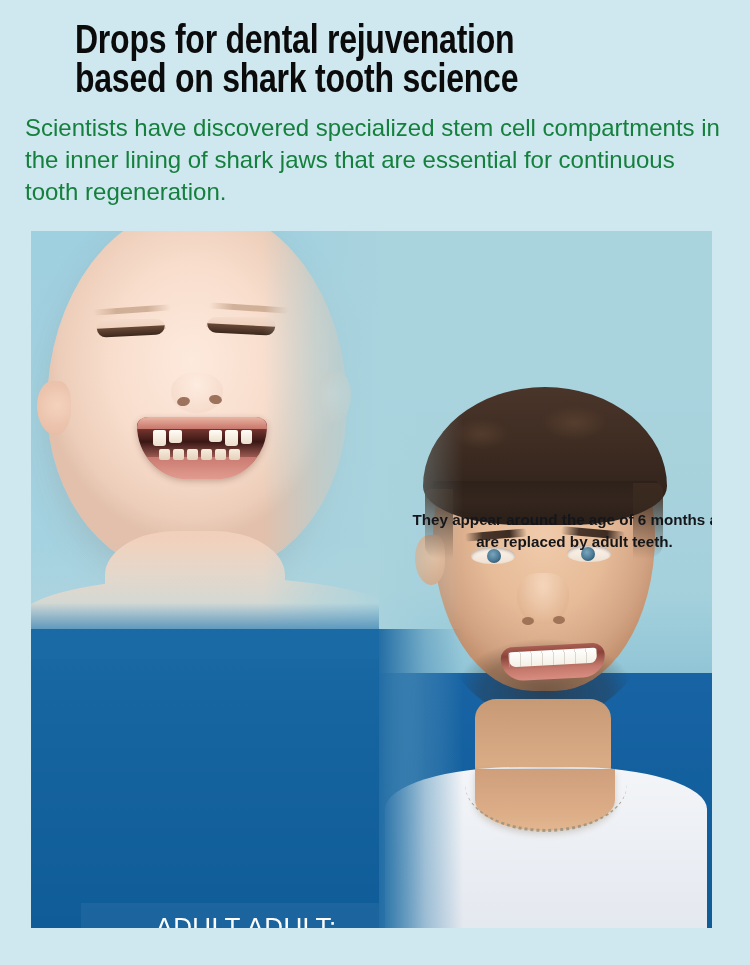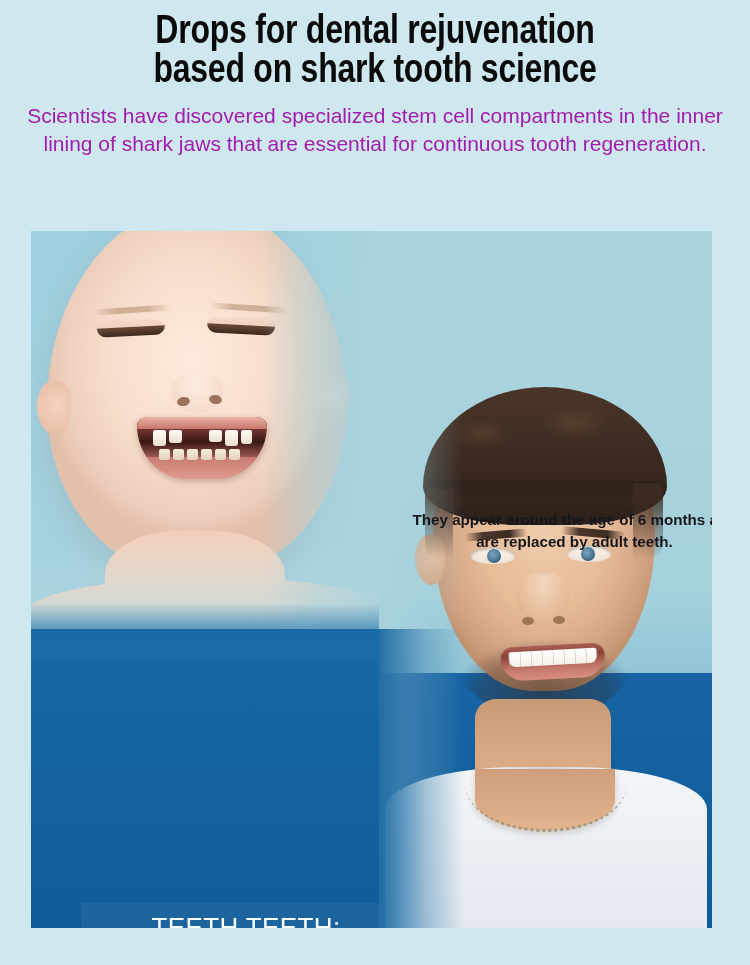--- a/index.html
+++ b/index.html
@@ -7,43 +7,42 @@
     width:750px;height:965px;
     background:#cfe7ef;
     font-family:"Liberation Sans",sans-serif;
     overflow:hidden;
     position:relative;
   }
 
   
   .header{
     width:750px;
-    padding-top:10px;
-    text-align:center;
+    padding-top:20px;
     box-sizing:border-box;
   }
   .title{
     font-family:"Liberation Sans Narrow","Liberation Sans",sans-serif;
     font-weight:bold;
     font-size:40px;
     line-height:0.98;
     letter-spacing:-0.3px;
     color:#0b0b0b;
     margin:0;
     transform:scaleX(0.80);
     transform-origin:center top;
     white-space:nowrap;
   }
   .title .l2{display:block;}
   .subtitle{
     margin:14px auto 0 auto;
     width:700px;
-    font-size:21px;
+    font-size:24px;
     line-height:1.33;
-    color:#a21caf;
+    color:#15803d;
     font-weight:normal;
   }
 
   
   .panel{
     position:absolute;
     left:31px;top:231px;
     width:681px;height:697px;
     overflow:hidden;
     background:#a9d3dd;
@@ -405,17 +404,17 @@
     <div class="chain"></div>
     <div class="man-fade-l"></div>
     <div class="man-fade-l2"></div>
   </div>
 
   <div class="milk-block">
     <p class="milk-body">They appear around the age of 6 months and are replaced by adult teeth.</p>
   </div>
 
   <div class="adult-block">
-    <p class="adult-title">TEETH TEETH:</p>
+    <p class="adult-title">ADULT ADULT:</p>
 
   </div>
 
 </div>
 
 </body></html>

